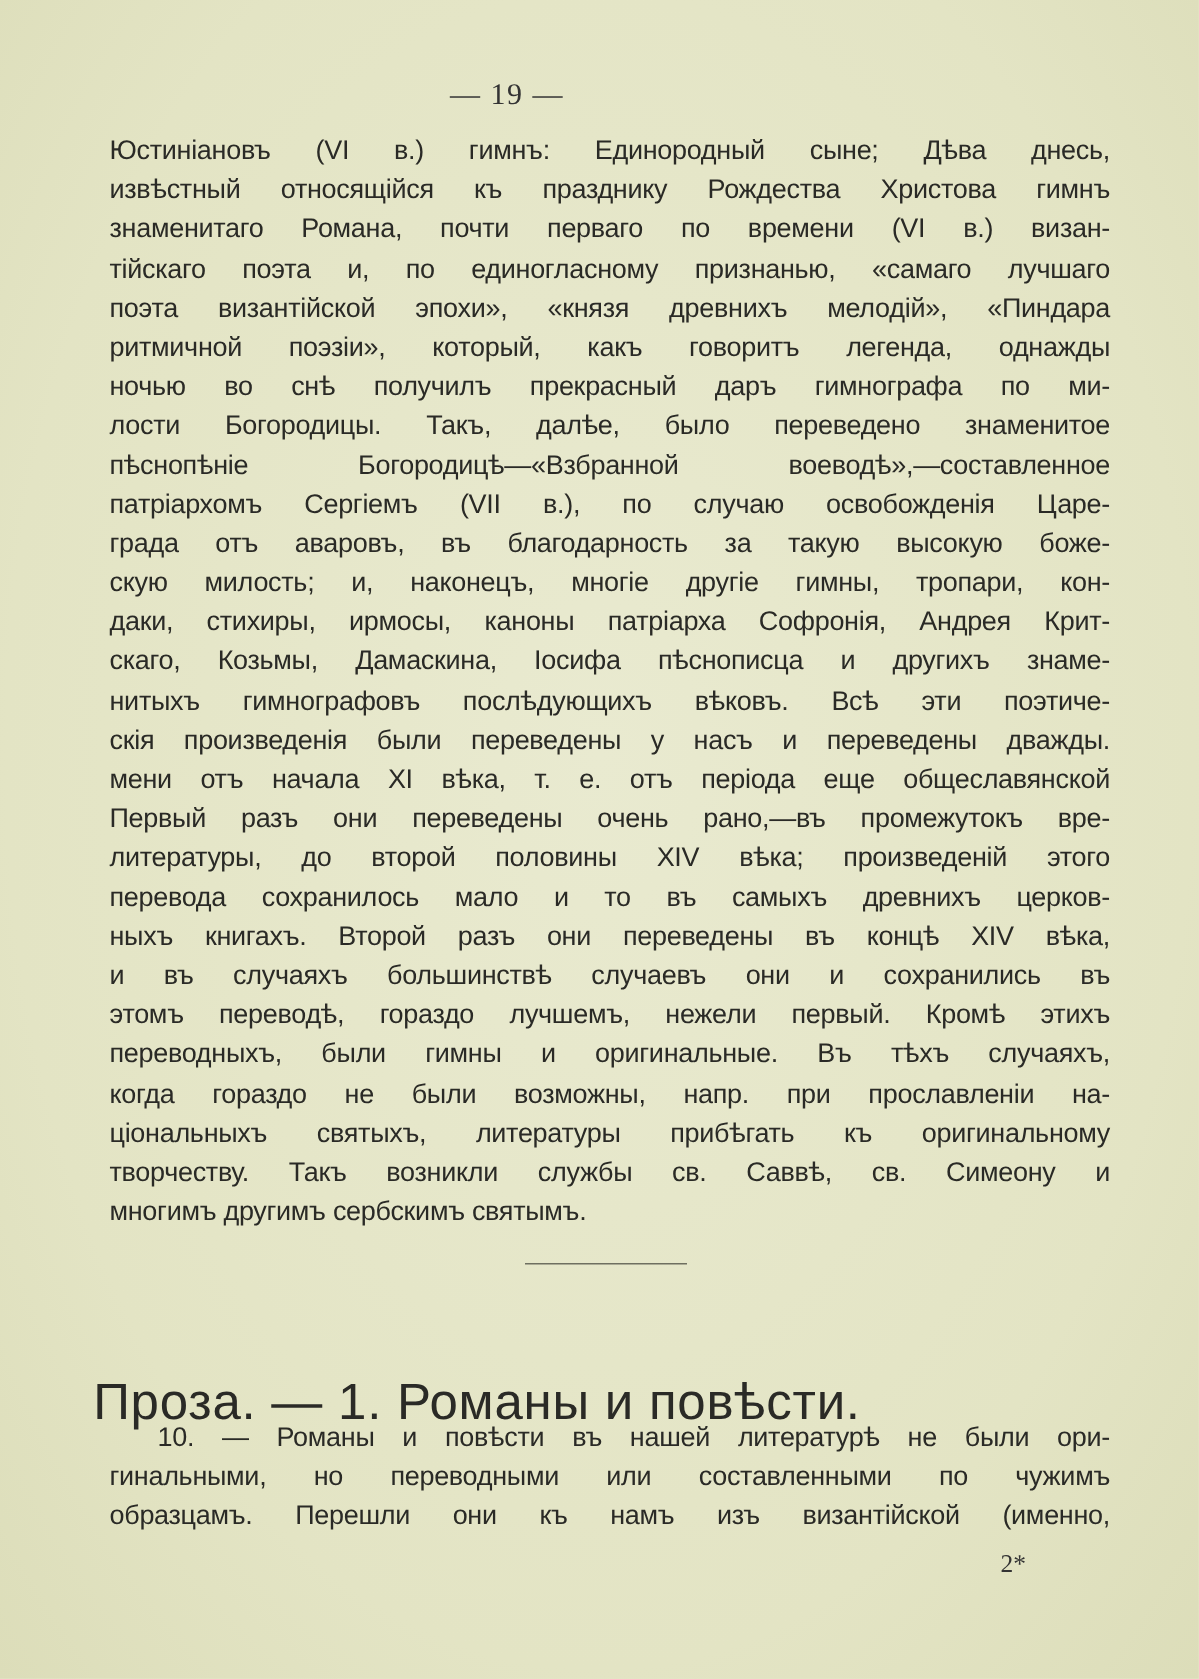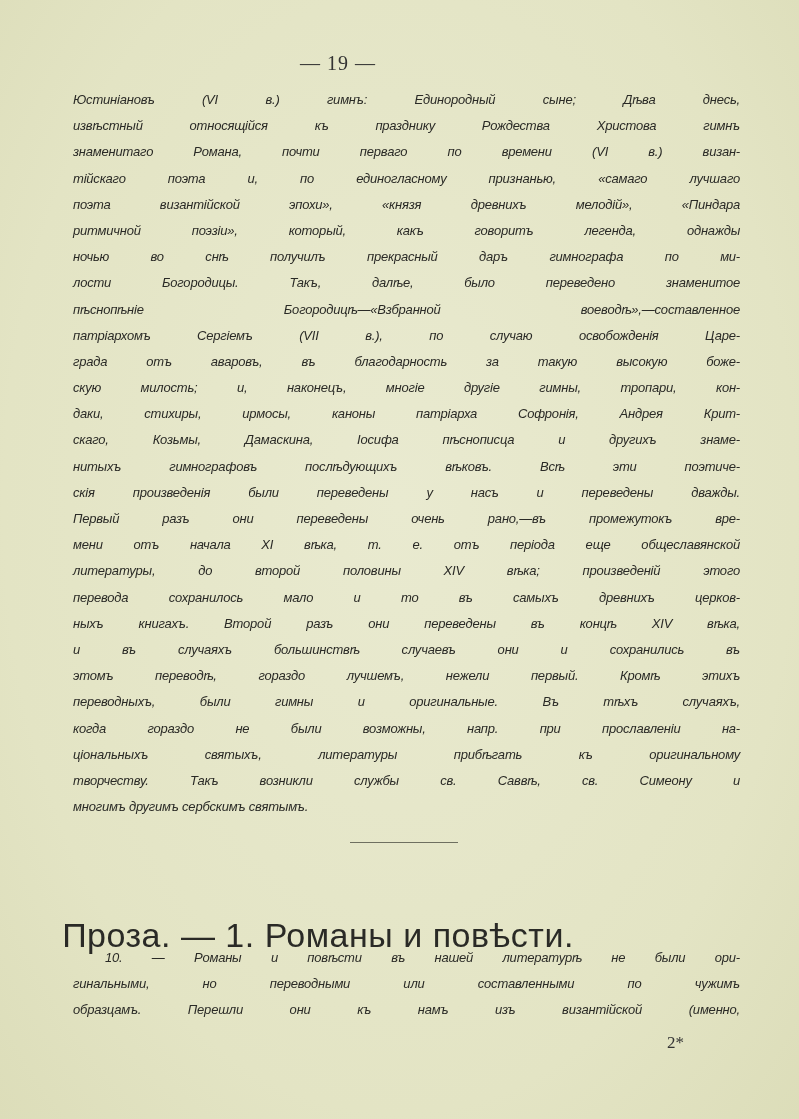--- a/index.html
+++ b/index.html
@@ -18,26 +18,25 @@
       position: absolute; top: 40px; left: 0; width: 676px;
       text-align: center;
       font-family: "Liberation Serif", serif;
       font-size: 20px; letter-spacing: 1px; color: #333; margin-top: 12px;
     }
     .body-text {
       position: absolute; left: 73px; top: 87px; width: 667px;
     }
     .line {
       height: 26.2px; line-height: 26.2px;
-      font-size: 13px;
+      font-size: 18px;
       white-space: nowrap;
       text-align: justify; text-align-last: justify;
       transform-origin: left center;
       letter-spacing: -0.2px;
-      font-style: italic;
     }
     .line.last { text-align-last: left; }
     .line.indent { padding-left: 32px; }
     .separator {
       position: absolute; left: 350px; top: 842px; width: 108px; height: 1px;
       background: #6e6f60;
     }
     .section-heading {
       position: absolute; left: 0; top: 888px; width: 636px;
       text-align: center;
@@ -68,22 +67,22 @@
     <div class="line">ночью во снѣ получилъ прекрасный даръ гимнографа по ми-</div>
     <div class="line">лости Богородицы. Такъ, далѣе, было переведено знаменитое</div>
     <div class="line">пѣснопѣніе Богородицѣ—«Взбранной воеводѣ»,—составленное</div>
     <div class="line">патріархомъ Сергіемъ (VII в.), по случаю освобожденія Царе-</div>
     <div class="line">града отъ аваровъ, въ благодарность за такую высокую боже-</div>
     <div class="line">скую милость; и, наконецъ, многіе другіе гимны, тропари, кон-</div>
     <div class="line">даки, стихиры, ирмосы, каноны патріарха Софронія, Андрея Крит-</div>
     <div class="line">скаго, Козьмы, Дамаскина, Іосифа пѣснописца и другихъ знаме-</div>
     <div class="line">нитыхъ гимнографовъ послѣдующихъ вѣковъ. Всѣ эти поэтиче-</div>
     <div class="line">скія произведенія были переведены у насъ и переведены дважды.</div>
+    <div class="line">мени отъ начала XI вѣка, т. е. отъ періода еще общеславянской</div>
     <div class="line">Первый разъ они переведены очень рано,—въ промежутокъ вре-</div>
-    <div class="line">мени отъ начала XI вѣка, т. е. отъ періода еще общеславянской</div>
     <div class="line">литературы, до второй половины XIV вѣка; произведеній этого</div>
     <div class="line">перевода сохранилось мало и то въ самыхъ древнихъ церков-</div>
     <div class="line">ныхъ книгахъ. Второй разъ они переведены въ концѣ XIV вѣка,</div>
     <div class="line">и въ случаяхъ большинствѣ случаевъ они и сохранились въ</div>
     <div class="line">этомъ переводѣ, гораздо лучшемъ, нежели первый. Кромѣ этихъ</div>
     <div class="line">переводныхъ, были гимны и оригинальные. Въ тѣхъ случаяхъ,</div>
     <div class="line">когда гораздо не были возможны, напр. при прославленіи на-</div>
     <div class="line">ціональныхъ святыхъ, литературы прибѣгать къ оригинальному</div>
     <div class="line">творчеству. Такъ возникли службы св. Саввѣ, св. Симеону и</div>
     <div class="line last">многимъ другимъ сербскимъ святымъ.</div>

